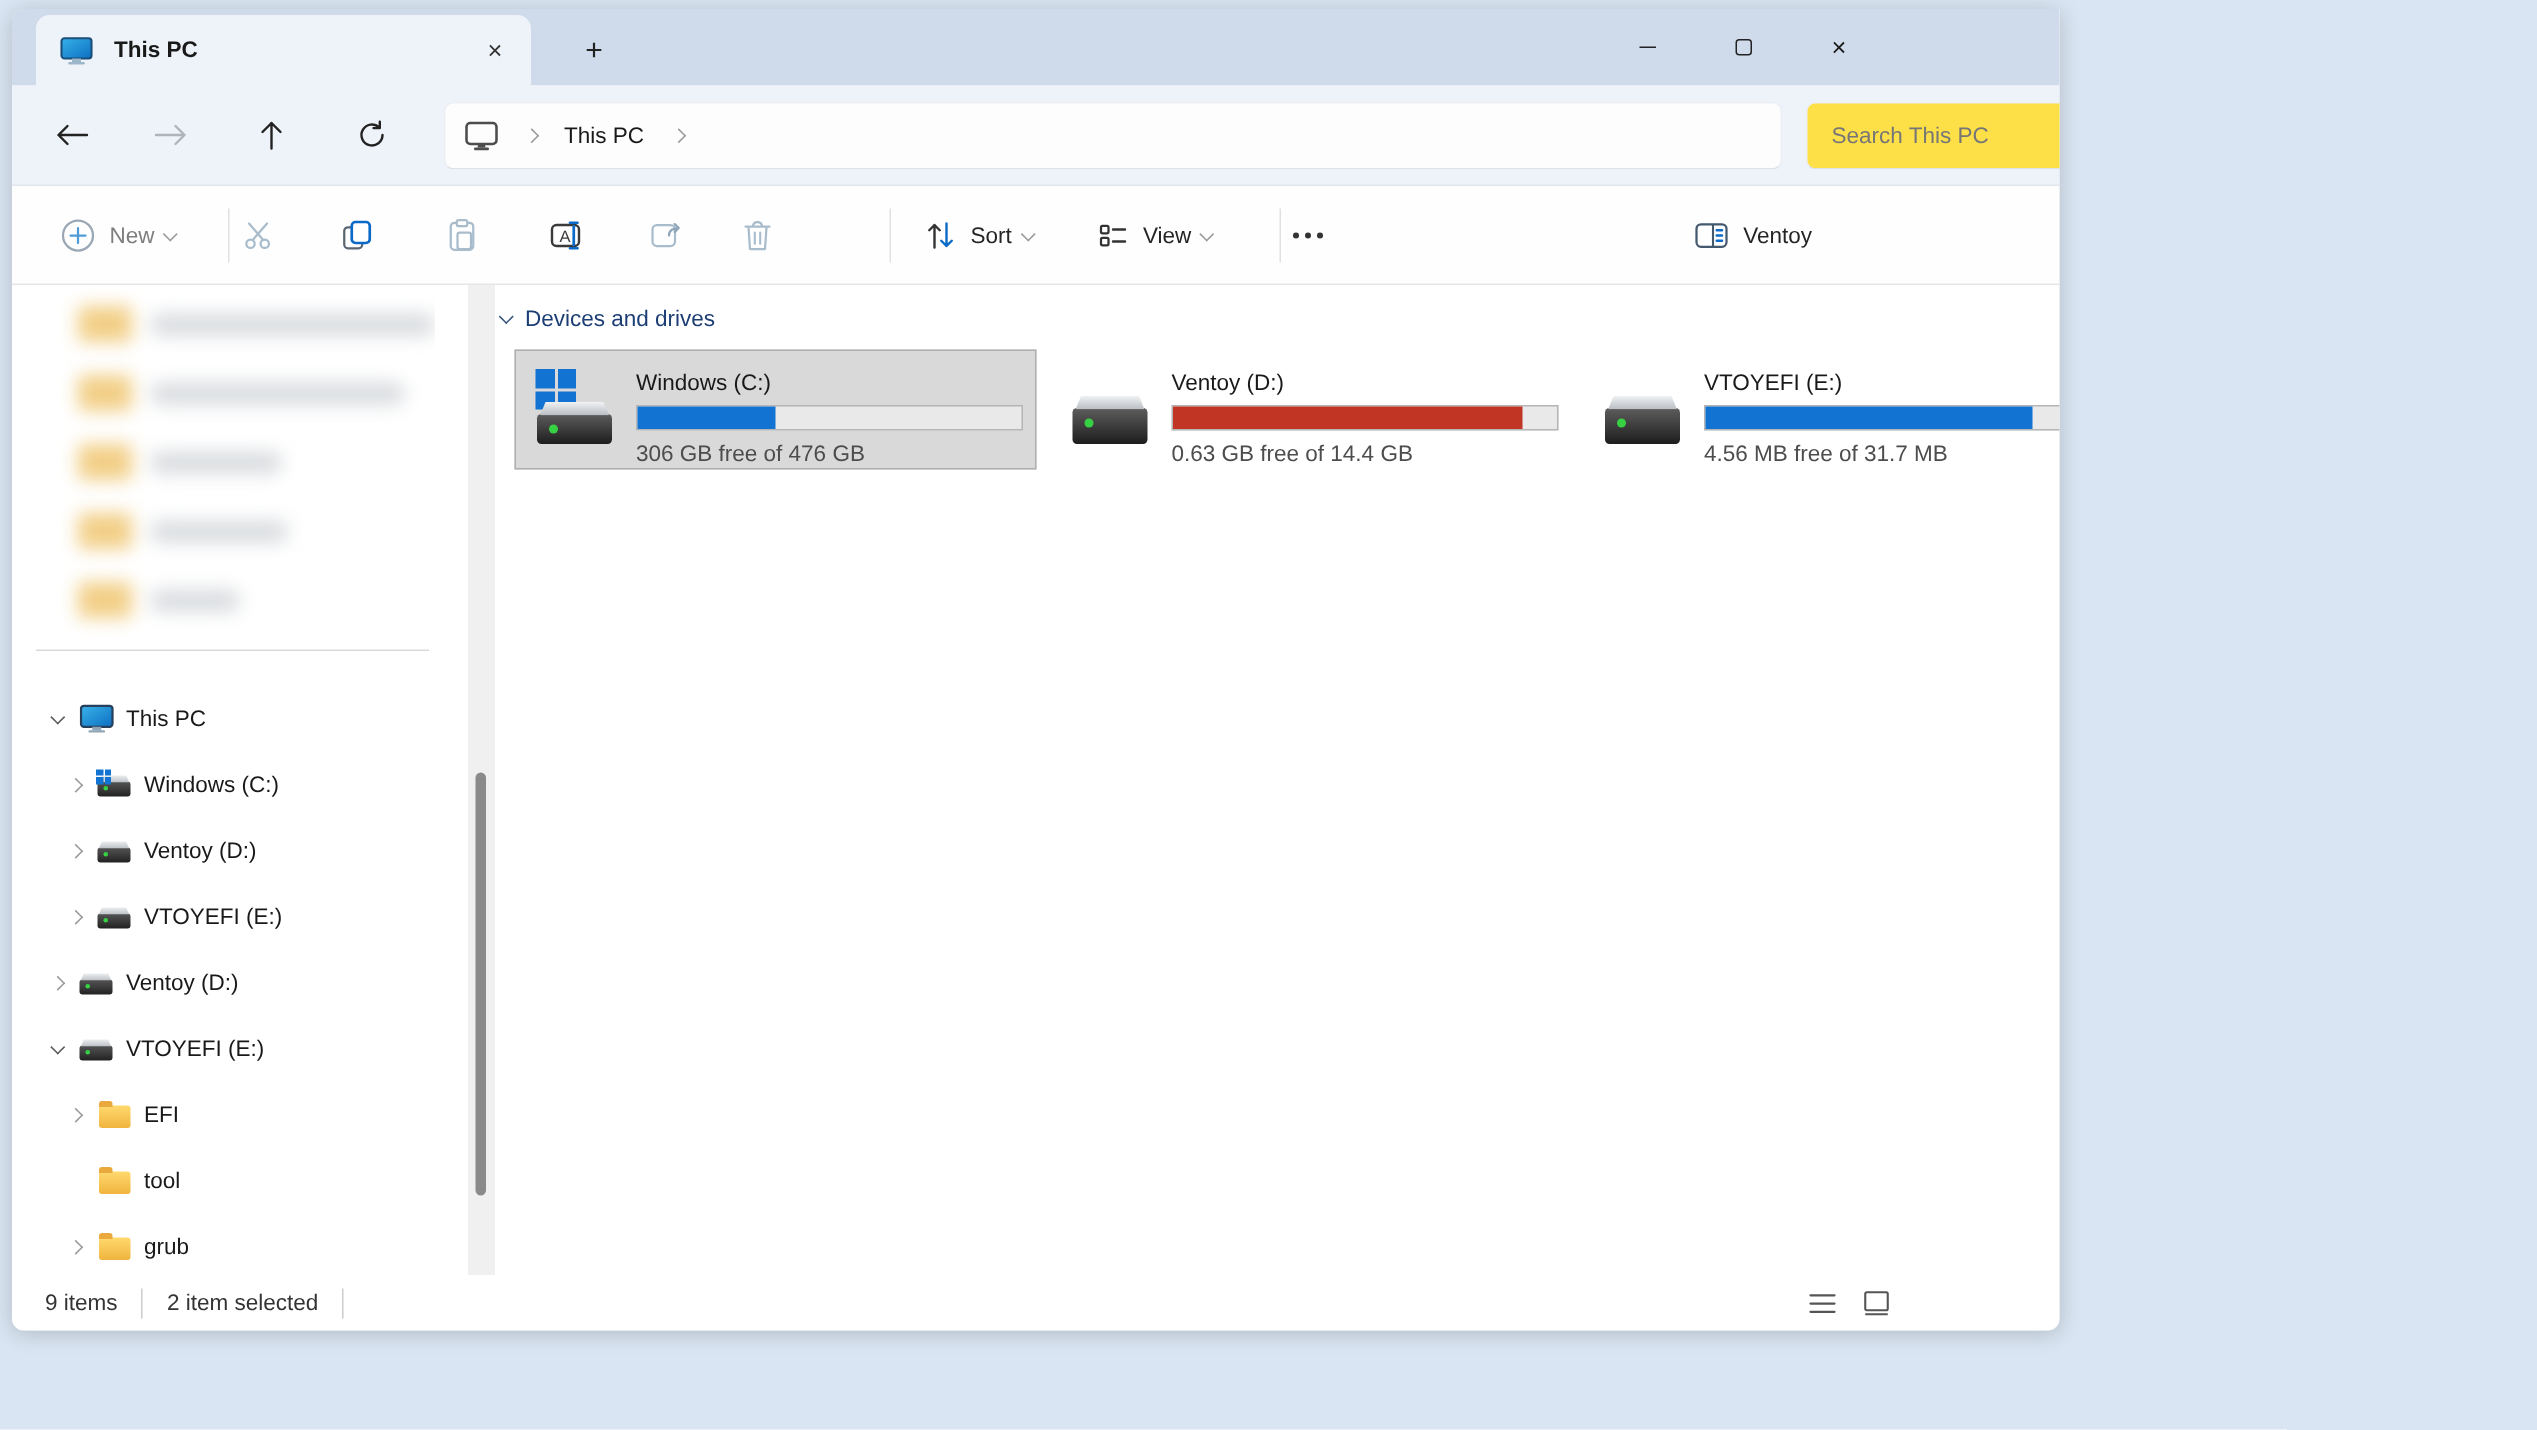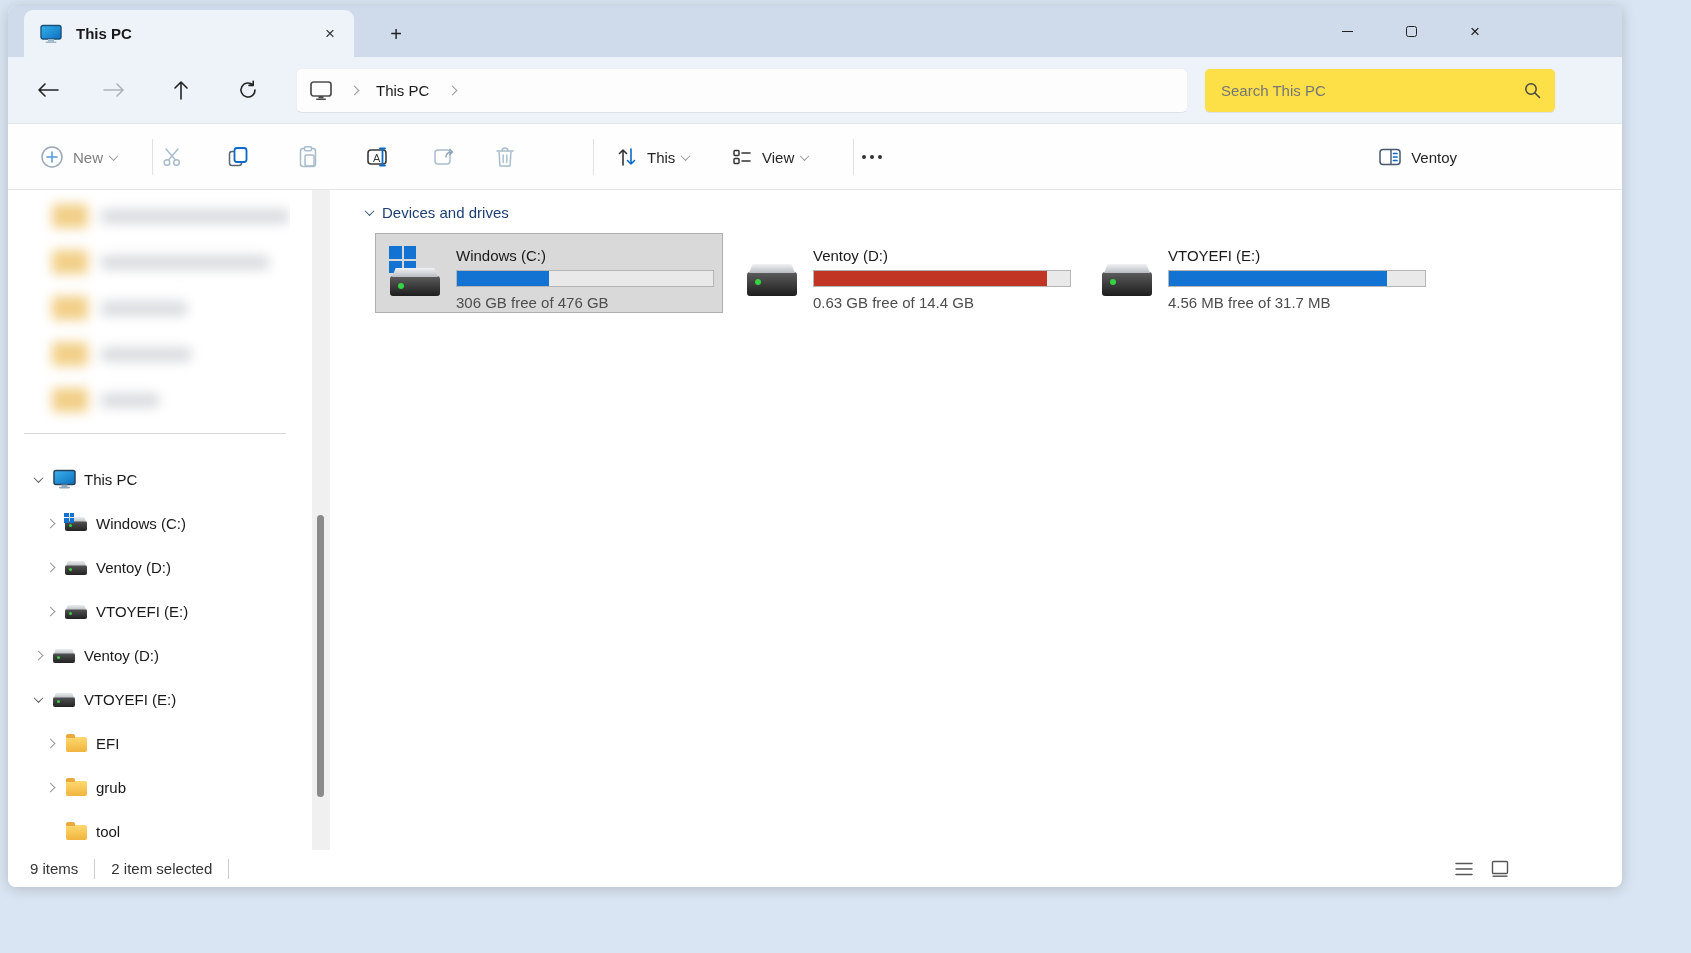--- a/index.html
+++ b/index.html
@@ -5,21 +5,21 @@
   * { margin:0; padding:0; box-sizing:border-box; }
   html,body { width:1691px; height:953px; }
   body {
     background:#d9e5f2;
     font-family:"Liberation Sans", sans-serif;
     color:#1a1a1a;
     overflow:hidden;
     position:relative;
   }
   .window {
-    position:absolute; left:8px; top:6px; width:1614px; height:881px;
+    position:absolute; left:8px; top:6px; width:1365px; height:881px;
     background:#fff; border-radius:8px 0 8px 8px; overflow:hidden;
     box-shadow:0 2px 14px rgba(0,0,0,.18);
   }
   
   .titlebar { position:relative; height:51px; background:#cfdbea; }
   .tab {
     position:absolute; left:16px; top:4px; width:330px; height:47px;
     background:#eef3f9; border-radius:9px 9px 0 0;
     display:flex; align-items:center; padding:0 10px 0 16px;
   }
@@ -90,21 +90,21 @@
   
   .mini-slab { position:relative; width:22px; height:10px; background:linear-gradient(#555,#222); border-radius:2px; margin-top:5px; }
   .mini-slab::before { content:""; position:absolute; left:1px; right:1px; top:-4px; height:5px; background:linear-gradient(#eceef0,#b9bdc2); border-radius:2px 2px 0 0; clip-path:polygon(10% 0,90% 0,100% 100%,0 100%); }
   .mini-slab::after { content:""; position:absolute; left:4px; top:3.5px; width:3px; height:3px; border-radius:50%; background:#37d243; }
   .mini-win { position:relative; }
   .mini-win .logo { position:absolute; left:-1px; top:-8px; width:10px; height:10px; display:grid; grid-template-columns:1fr 1fr; grid-template-rows:1fr 1fr; gap:1px; }
   .mini-win .logo i { background:#1273d2; }
   .folder-ic { position:relative; width:21px; height:15px; background:linear-gradient(#ffd96e,#f0b43e); border-radius:2px; margin-top:3px; }
   .folder-ic::before { content:""; position:absolute; left:0; top:-3px; width:9px; height:4px; background:#e9a93c; border-radius:2px 2px 0 0; }
   
-  .main { position:relative; flex:1; height:100%;margin-left:32px; }
+  .main { position:relative; flex:1; height:100%; }
   .group-header { position:absolute; left:4px; top:14px; display:flex; align-items:center; gap:9px; }
   .group-header .chv { border-color:#37547e; }
   .group-title { font-size:15px; color:#1d3e74; }
   .tiles { position:absolute; left:0; top:43px; height:80px; width:100%; }
   .tile { position:absolute; top:0; width:348px; height:80px; border:1px solid transparent; display:flex; padding:12px 0 0 12px; }
   .tile.selected { background:#d9d9d9; border-color:#aeaeae; }
   .tile-icon { width:54px; height:54px; position:relative; flex:none; }
   .tile-body { margin-left:14px; padding-top:1px; }
   .tile-name { font-size:15px; color:#191919; }
   .meter { width:258px; height:17px; background:#e9e9e9; border:1px solid #b5b5b5; margin-top:6px; }
@@ -245,21 +245,21 @@
         <path d="M5 6.5 L6 21 H16 L17 6.5" fill="none" stroke="#a9bccc" stroke-width="1.5" stroke-linejoin="round"></path>
         <path d="M9.2 10 V17.5 M12.8 10 V17.5" stroke="#a9bccc" stroke-width="1.4" stroke-linecap="round"></path>
       </svg>
     </div>
     <div class="tb-sep" style="left:585px"></div>
     <div class="tb-btn" style="left:598px; padding:0 10px">
       <svg width="22" height="22" viewBox="0 0 22 22">
         <path d="M7 19 V4 M3.5 7.5 L7 4 L10.5 7.5" fill="none" stroke="#333" stroke-width="1.6" stroke-linecap="round" stroke-linejoin="round"></path>
         <path d="M15 3 V18 M11.5 14.5 L15 18 L18.5 14.5" fill="none" stroke="#0b69c7" stroke-width="1.6" stroke-linecap="round" stroke-linejoin="round"></path>
       </svg>
-      <span class="tb-label">This</span>
+      <span class="tb-label">Sort</span>
       <span class="chv down lite"></span>
     </div>
     <div class="tb-btn" style="left:713px; padding:0 10px">
       <svg width="22" height="22" viewBox="0 0 22 22">
         <rect x="3" y="4.5" width="5" height="5" rx="1" fill="none" stroke="#333" stroke-width="1.5"></rect>
         <rect x="3" y="12.5" width="5" height="5" rx="1" fill="none" stroke="#333" stroke-width="1.5"></rect>
         <path d="M11 7 H19 M11 15 H19" stroke="#333" stroke-width="1.6" stroke-linecap="round"></path>
       </svg>
       <span class="tb-label">View</span>
       <span class="chv down lite"></span>
@@ -384,34 +384,34 @@
         <div class="tree-row indent1">
           <span class="expander">
               <span class="chv right lite"></span>
             </span>
           <span class="t-icon">
               <span class="folder-ic"></span>
             </span>
           <span>EFI</span>
         </div>
         <div class="tree-row indent1">
-          <span class="expander">
-              <span class="chv right lite"></span>
-            </span>
+          <span class="expander"></span>
           <span class="t-icon">
               <span class="folder-ic"></span>
             </span>
+          <span>tool</span>
+        </div>
+        <div class="tree-row indent1">
+          <span class="expander">
+              <span class="chv right lite"></span>
+            </span>
+          <span class="t-icon">
+              <span class="folder-ic"></span>
+            </span>
           <span>grub</span>
-        </div>
-        <div class="tree-row indent1">
-          <span class="expander"></span>
-          <span class="t-icon">
-              <span class="folder-ic"></span>
-            </span>
-          <span>tool</span>
         </div>
       </div>
 
       <div class="side-scroll">
         <div class="side-thumb"></div>
       </div>
     </div>
 
     <div class="main">
       <div class="group-header">

